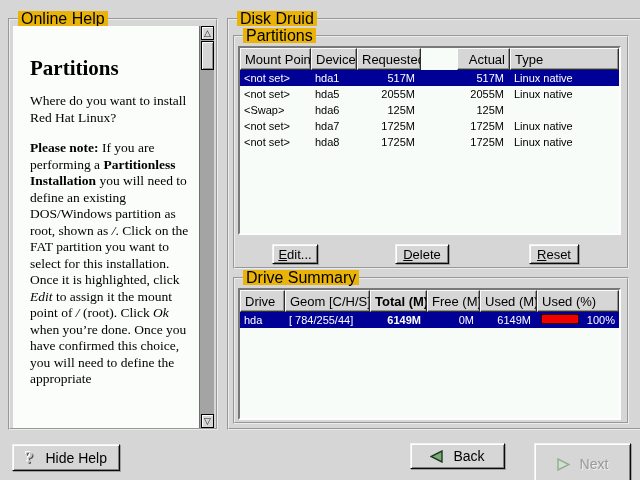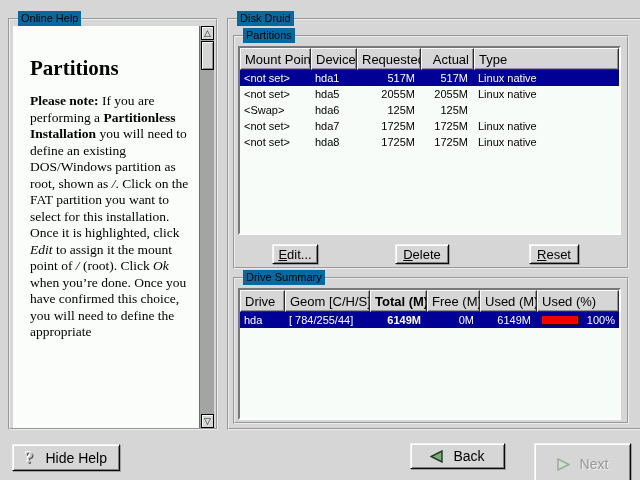--- a/index.html
+++ b/index.html
@@ -4,22 +4,22 @@
 <style>
   * { margin:0; padding:0; box-sizing:border-box; }
   html,body { width:640px; height:480px; }
   body {
     position:relative; width:640px; height:480px; overflow:hidden;
     background:#d6d6d6; font-family:"Liberation Sans", sans-serif; color:#000;
   }
   
   .frame { position:absolute; border:2px groove #ececec; }
   .legend {
-    position:absolute; top:-9px; left:8px; background:#0369a1;
-    padding:0 3px; font-size:11px; line-height:15px; white-space:nowrap;
+    position:absolute; top:-9px; left:8px; background:#eab308;
+    padding:0 3px; font-size:16px; line-height:15px; white-space:nowrap;
   }
   
   #help-frame { left:8px; top:18px; width:210px; height:412px; }
   #help-white {
     position:absolute; left:3px; top:6px; width:201px; height:402px;
     background:#fbfdfb; overflow:hidden;
   }
   #help-body {
     position:absolute; left:0; top:0; width:186px; padding:30px 6px 0 17px;
     font-family:"Liberation Serif", serif; font-size:13.5px; line-height:16.5px;
@@ -61,28 +61,28 @@
     box-shadow:inset -1px -1px 0 #919191;
     font-size:13px; display:flex; align-items:center; padding:0 4px; overflow:hidden;
     white-space:nowrap; cursor:default;
   }
   .hdr-cell.r { justify-content:flex-end; }
   .trow { display:flex; height:16px; align-items:center; font-size:11px; white-space:nowrap; cursor:default; }
   .trow.selected { background:#000097; color:#fff; }
   .cell { padding:0 4px; overflow:hidden; }
   .cell.r { text-align:right; padding-right:6px; }
   
-  .pc0{width:71px;} .pc1{width:46px;} .pc2{width:64px;} .pc3{width:53px;} .pc4{flex:1;}
+  .pc0{width:71px;} .pc1{width:46px;} .pc2{width:64px;} .pc3{width:53px;margin-left:36px;} .pc4{flex:1;}
   
   .dc0{width:45px;} .dc1{width:85px;} .dc2{width:57px;font-weight:bold;} .dc3{width:53px;} .dc4{width:57px;} .dc5{flex:1;}
   #used-bar {
     display:inline-block; width:38px; height:10px; background:#f20000;
     border:1px solid #300000; margin:0 8px 0 2px; vertical-align:middle;
   }
-  .uscell { display:flex; align-items:center; padding-left:2px; }
+  .uscell { display:flex; align-items:flex-start; padding-left:2px; }
   
   .btn {
     position:absolute; background:#d6d6d6; color:#000;
     border:1px solid; border-color:#f2f2f2 #0a0a0a #0a0a0a #f2f2f2;
     box-shadow:inset 1px 1px 0 #fff, inset -1px -1px 0 #808080, 1px 1px 0 rgba(0,0,0,.25);
     display:flex; align-items:center; justify-content:center;
     font-size:13px; cursor:default; white-space:nowrap;
   }
   .mn { text-decoration:underline; }
   #btn-edit   { left:37px;  top:207px; width:46px; height:20px; }
@@ -101,20 +101,21 @@
   #next-label { color:#9a9a9a; text-shadow:1px 1px 0 #eee; }
 </style>
 </head>
 <body>
 
 <div class="frame" id="help-frame">
   <span class="legend">Online Help</span>
   <div id="help-white">
     <div id="help-body">
       <div id="help-title">Partitions</div>
+      <div class="help-p">Where do you want to install Red Hat Linux?</div>
       <div class="help-p"><span class="b">Please note:</span><span> If you are performing a </span><span class="b">Partitionless Installation</span><span> you will need to define an existing DOS/Windows partition as root, shown as </span><span class="i">/</span><span>. Click on the FAT partition you want to select for this installation. Once it is highlighted, click </span><span class="i">Edit</span><span> to assign it the mount point of </span><span class="i">/</span><span> (root). Click </span><span class="i">Ok</span><span> when you’re done. Once you have confirmed this choice, you will need to define the appropriate</span></div>
     </div>
     <div id="help-scrollbar">
       <div class="stepper" id="sb-up">△</div>
       <div id="sb-thumb"></div>
       <div class="stepper" id="sb-down">▽</div>
     </div>
   </div>
 </div>
 

